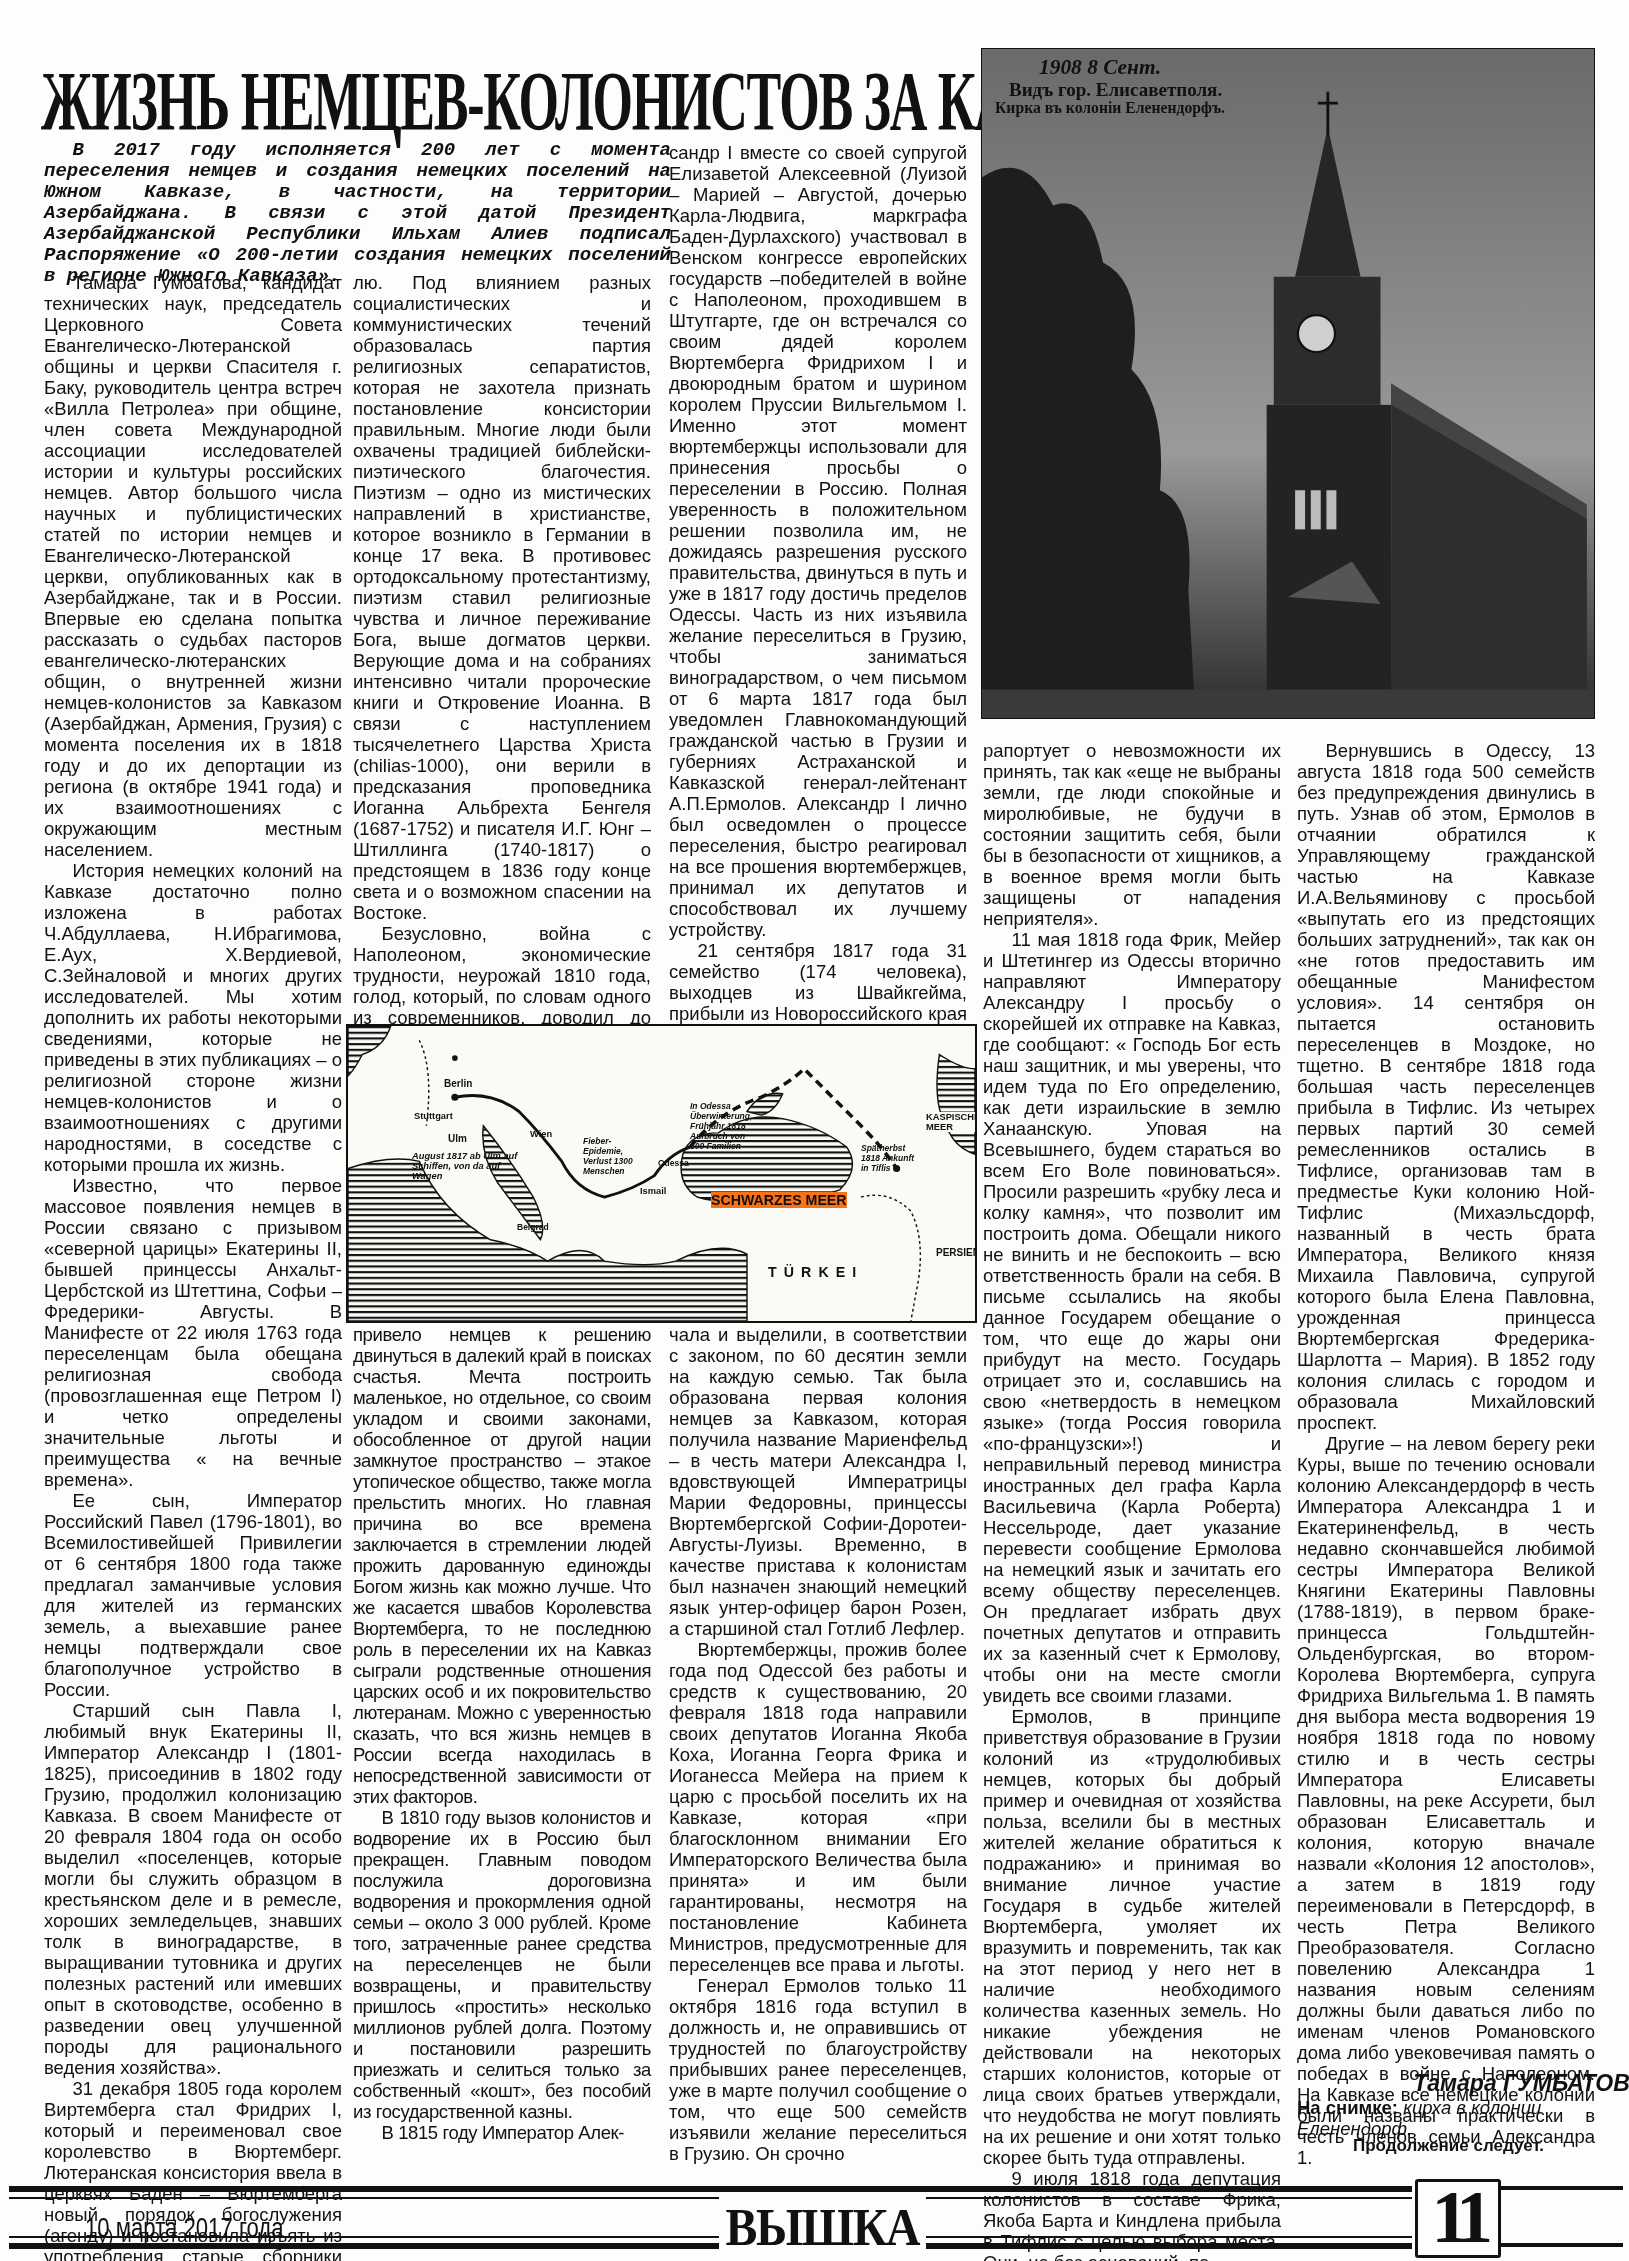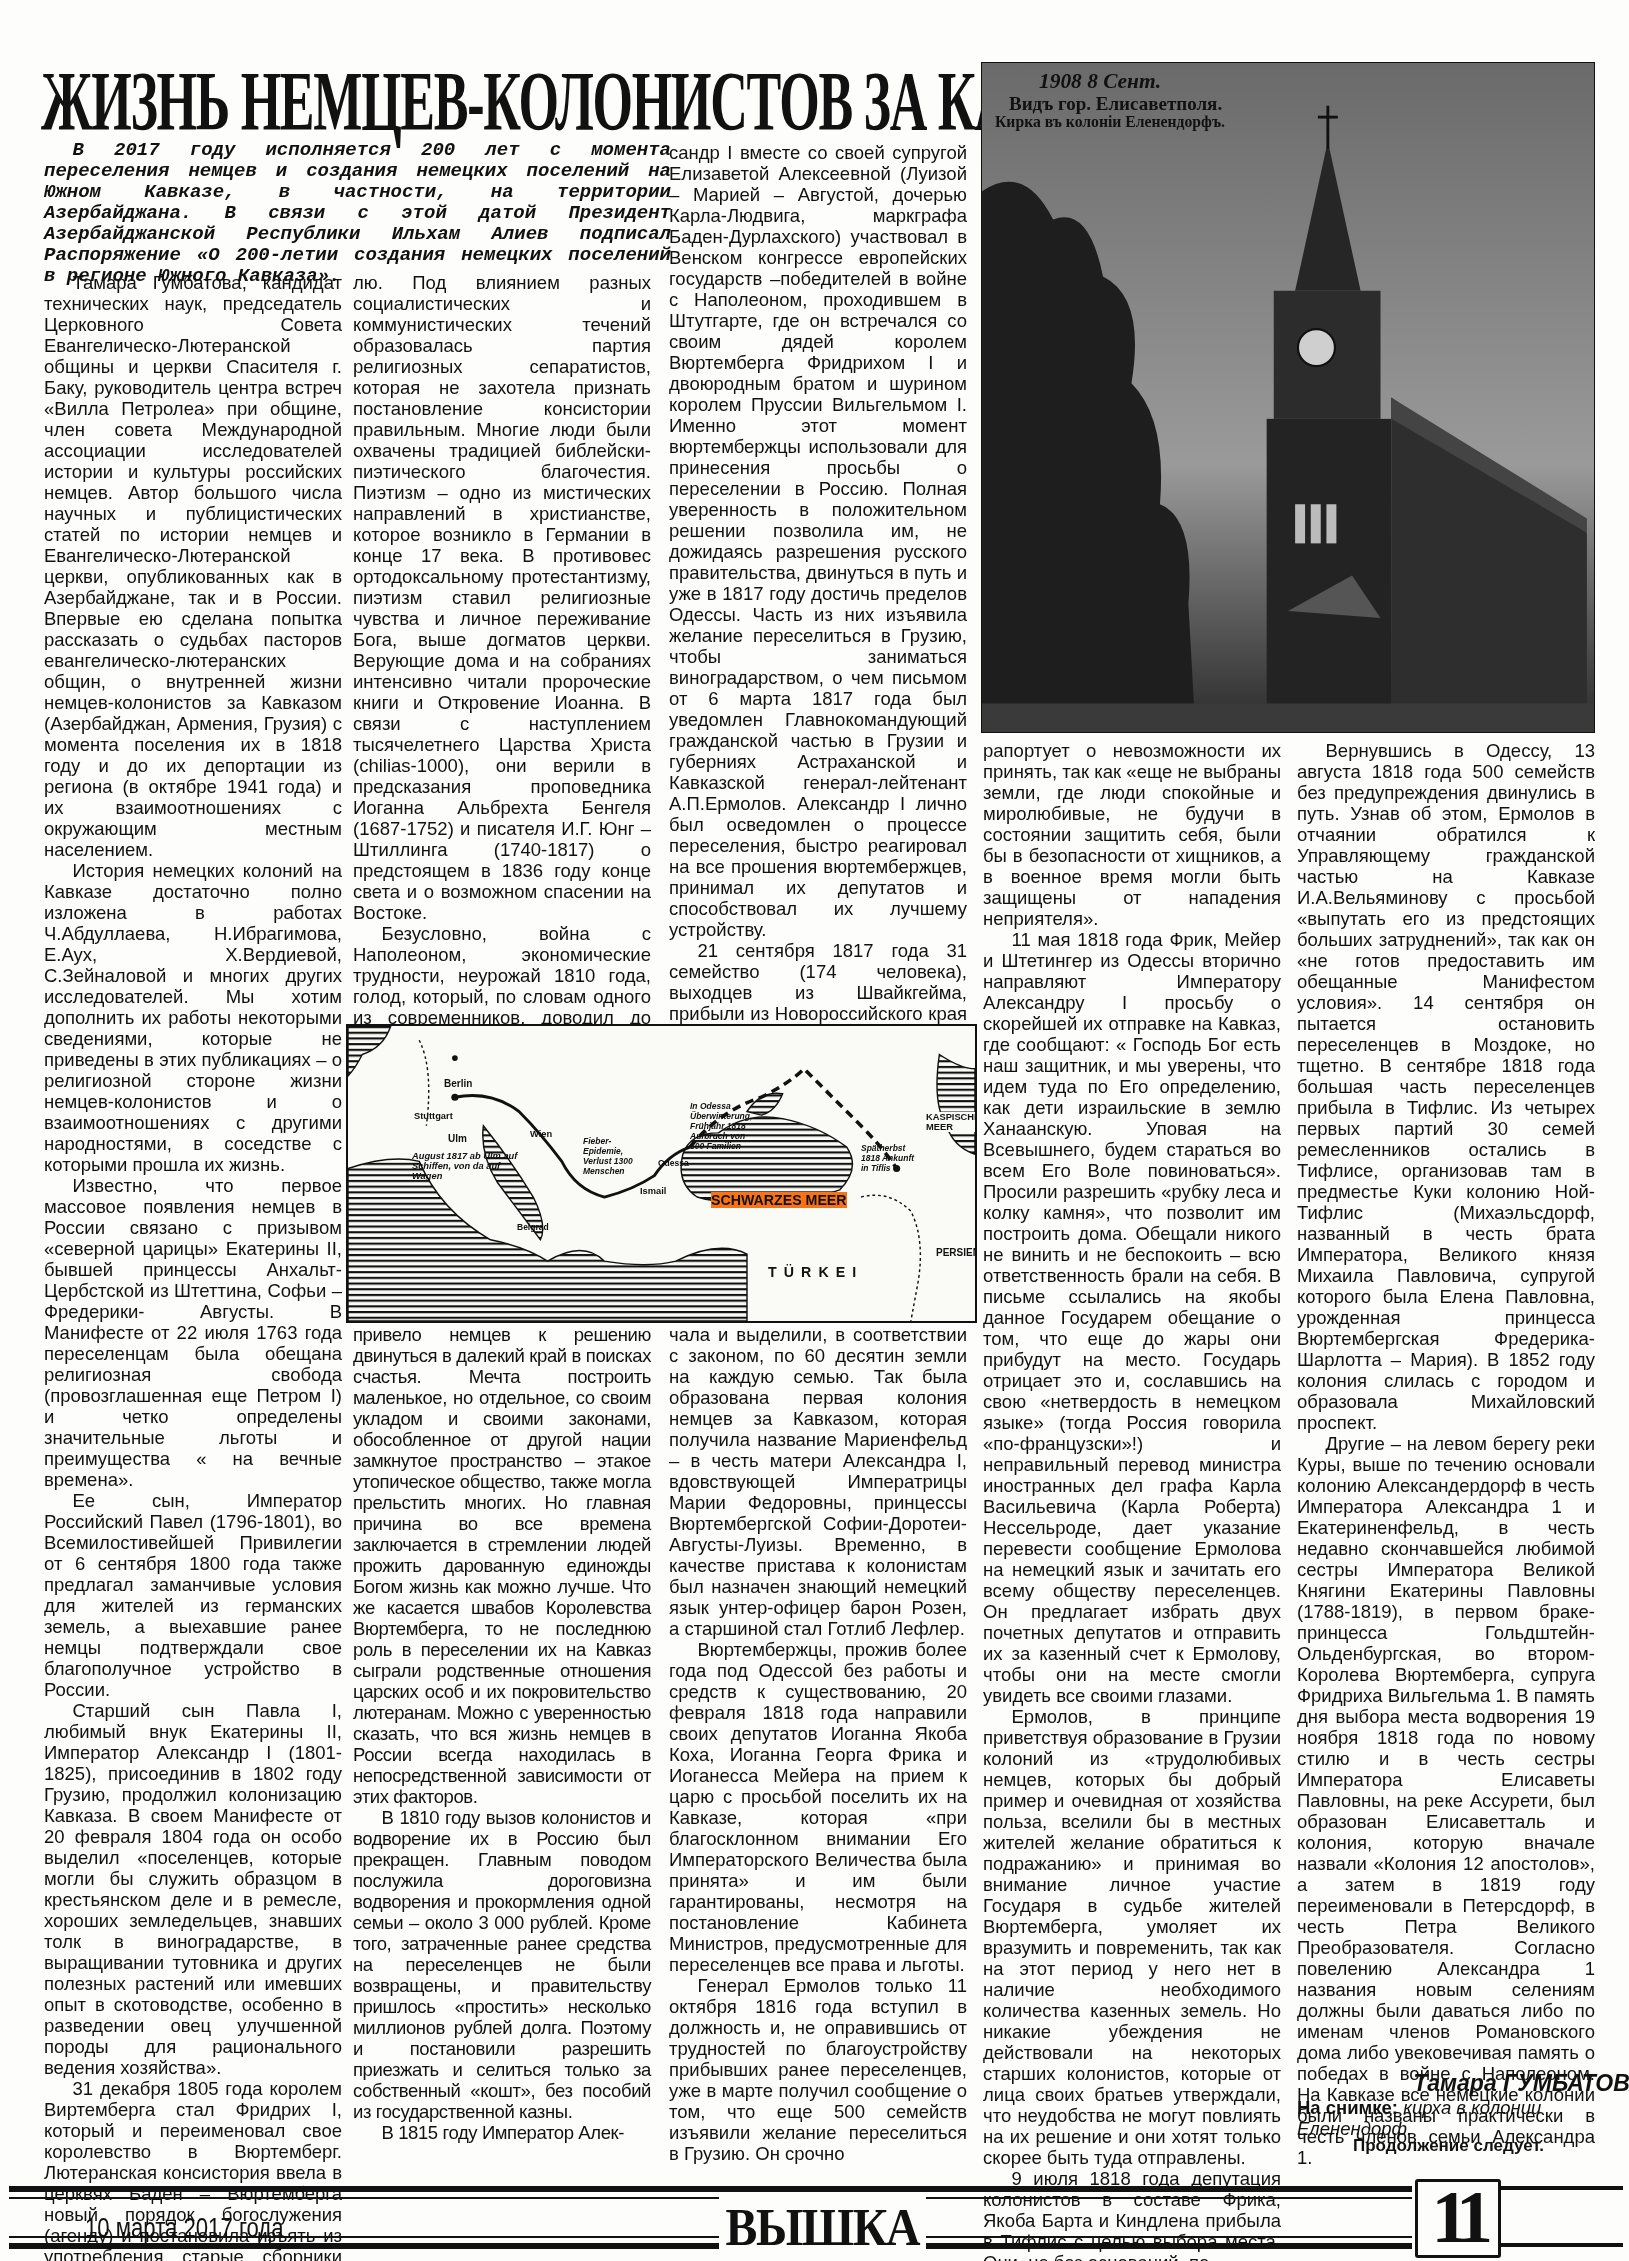--- a/index.html
+++ b/index.html
@@ -7,21 +7,21 @@
        font-family:"Liberation Sans",sans-serif;}
   .abs{position:absolute;}
   .headline{left:41px;top:63px;width:926px;height:78px;font-family:"Liberation Serif",serif;
        font-weight:bold;font-size:84px;line-height:78px;letter-spacing:-2.1px;transform:scaleX(0.62);
        transform-origin:left top;white-space:nowrap;}
   .lead{left:44px;top:140px;width:627px;font-family:Liberation Mono, monospace;
        font-weight:bold;font-style:italic;font-size:19px;line-height:21px;text-align:justify;text-indent:28.5px;}
   .col{position:absolute;font-size:18.5px;line-height:21px;text-align:justify;hyphens:auto;}
   .col p{margin:0;text-indent:28.5px;}
   .narrow{font-family:"Liberation Sans",sans-serif;letter-spacing:-0.4px;}
-  .photo{left:981px;top:62px;width:612px;height:669px;border:1.4px solid #111;background:#ec4899;overflow:hidden;}
+  .photo{left:981px;top:48px;width:612px;height:669px;border:1.4px solid #111;background:#ec4899;overflow:hidden;}
   .photo svg{position:absolute;left:0;top:0;}
   .photo .cap1,.photo .cap2,.photo .cap3{position:absolute;font-family:"Liberation Serif",serif;font-weight:bold;color:#111;}
   .photo .cap1{left:57px;top:5.7px;font-size:21.4px;font-style:italic;}
   .photo .cap2{left:27px;top:30px;font-size:19px;}
   .photo .cap3{left:13px;top:50px;font-size:15.7px;}
   .map{left:346px;top:1024px;width:627px;height:295px;border:2.1px solid #111;background:#fafaf6;overflow:hidden;}
   .map svg{position:absolute;left:0;top:0;}
   .map .lbl{position:absolute;font-weight:bold;font-family:"Liberation Sans",sans-serif;color:#111;margin-top:32px;}
   .footer-rule{position:absolute;left:8.5px;background:#111;}
   .date{left:85px;top:2213px;font-size:27px;transform:scaleX(0.82);transform-origin:left top;}

